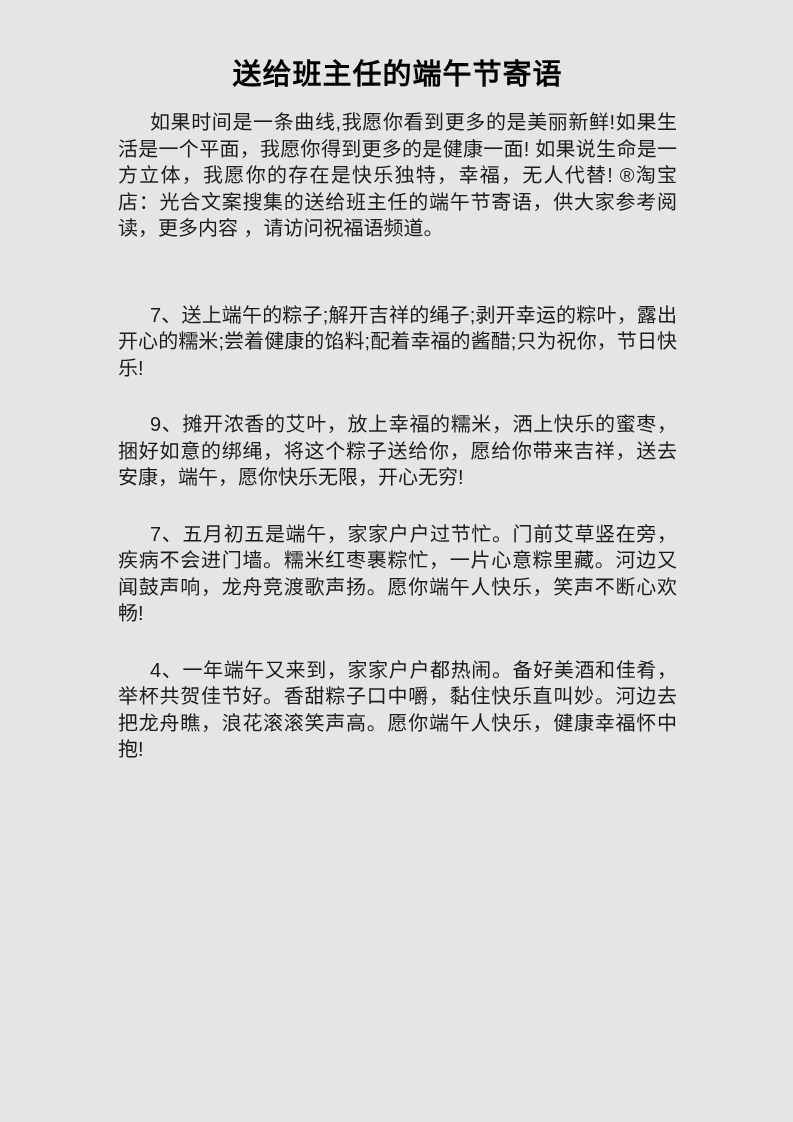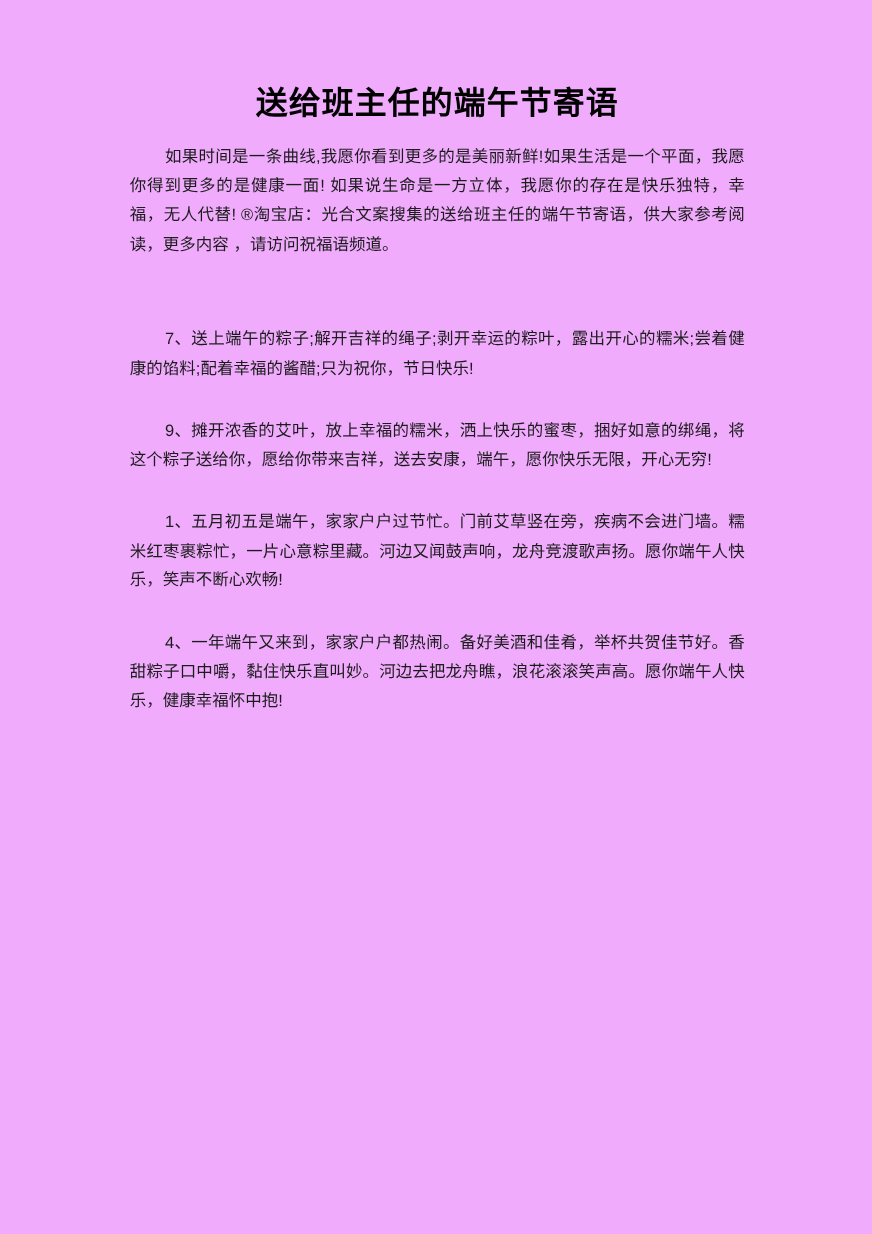--- a/index.html
+++ b/index.html
@@ -11,35 +11,35 @@
   body {
     width: 793px;
     height: 1122px;
     overflow: hidden;
     font-family: "Liberation Sans", "DejaVu Sans", sans-serif;
   }
   .page {
     box-sizing: border-box;
     width: 793px;
     height: 1122px;
-    background: #f0abfc;
-    padding: 77px 116px 0 118px;
+    background: #e5e5e5;
+    padding: 56px 116px 0 118px;
   }
   .doc-title {
     margin: 0 0 16px 0;
     font-size: 29px;
     line-height: 37px;
     font-weight: bold;
     text-align: center;
     letter-spacing: 1px;
     color: #000000;
   }
   .para {
     margin: 0 0 30px 0;
-    font-size: 15px;
+    font-size: 20px;
     line-height: 26.5px;
     text-indent: 32px;
     text-align: justify;
     color: #1c1c1c;
     word-break: break-all;
   }
   .para.intro {
     margin-bottom: 60px;
   }
 </style>
@@ -50,17 +50,17 @@
   <h1 class="doc-title">送给班主任的端午节寄语</h1>
 
   <p class="para intro">如果时间是一条曲线,我愿你看到更多的是美丽新鲜!如果生活是一个平面，我愿你得到更多的是健康一面! 如果说生命是一方立体，我愿你的存在是快乐独特，幸福，无人代替! ®淘宝店：光合文案搜集的送给班主任的端午节寄语，供大家参考阅读，更多内容 ，请访问祝福语频道。</p>
 
 
 
   <p class="para">7、送上端午的粽子;解开吉祥的绳子;剥开幸运的粽叶，露出开心的糯米;尝着健康的馅料;配着幸福的酱醋;只为祝你，节日快乐!</p>
 
   <p class="para">9、摊开浓香的艾叶，放上幸福的糯米，洒上快乐的蜜枣，捆好如意的绑绳，将这个粽子送给你，愿给你带来吉祥，送去安康，端午，愿你快乐无限，开心无穷!</p>
 
-  <p class="para">1、五月初五是端午，家家户户过节忙。门前艾草竖在旁，疾病不会进门墙。糯米红枣裹粽忙，一片心意粽里藏。河边又闻鼓声响，龙舟竞渡歌声扬。愿你端午人快乐，笑声不断心欢畅!</p>
+  <p class="para">7、五月初五是端午，家家户户过节忙。门前艾草竖在旁，疾病不会进门墙。糯米红枣裹粽忙，一片心意粽里藏。河边又闻鼓声响，龙舟竞渡歌声扬。愿你端午人快乐，笑声不断心欢畅!</p>
 
   <p class="para">4、一年端午又来到，家家户户都热闹。备好美酒和佳肴，举杯共贺佳节好。香甜粽子口中嚼，黏住快乐直叫妙。河边去把龙舟瞧，浪花滚滚笑声高。愿你端午人快乐，健康幸福怀中抱!</p>
 
 </div>
 
 </body></html>

